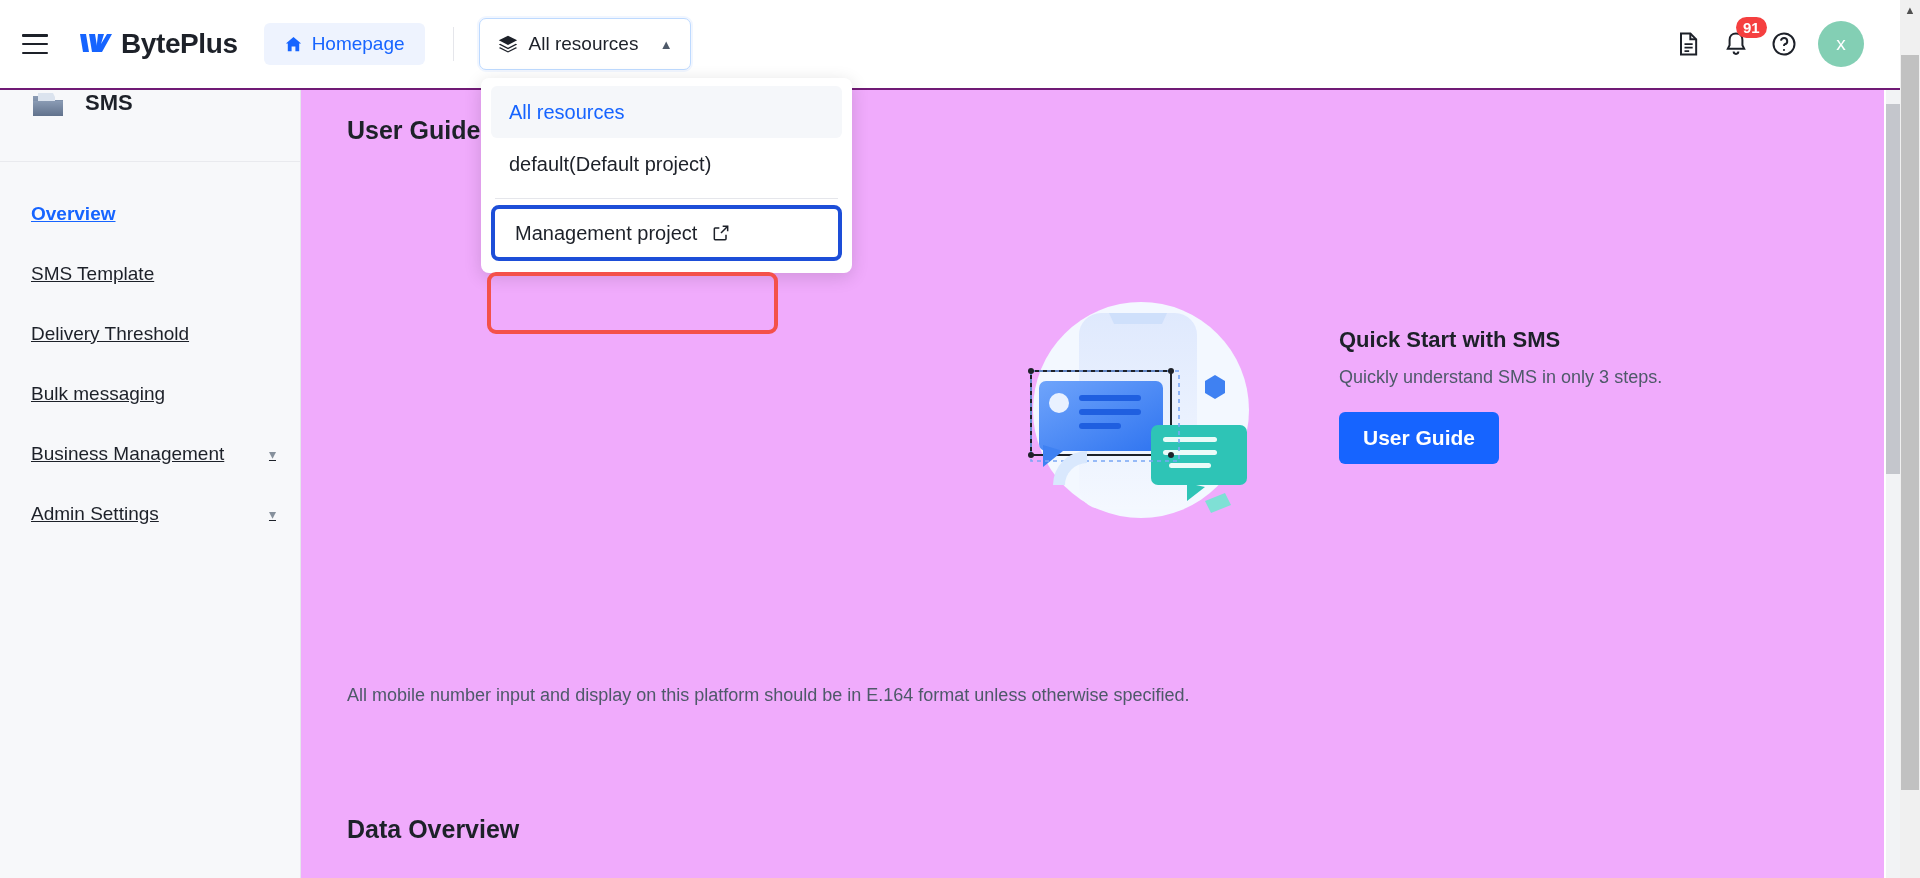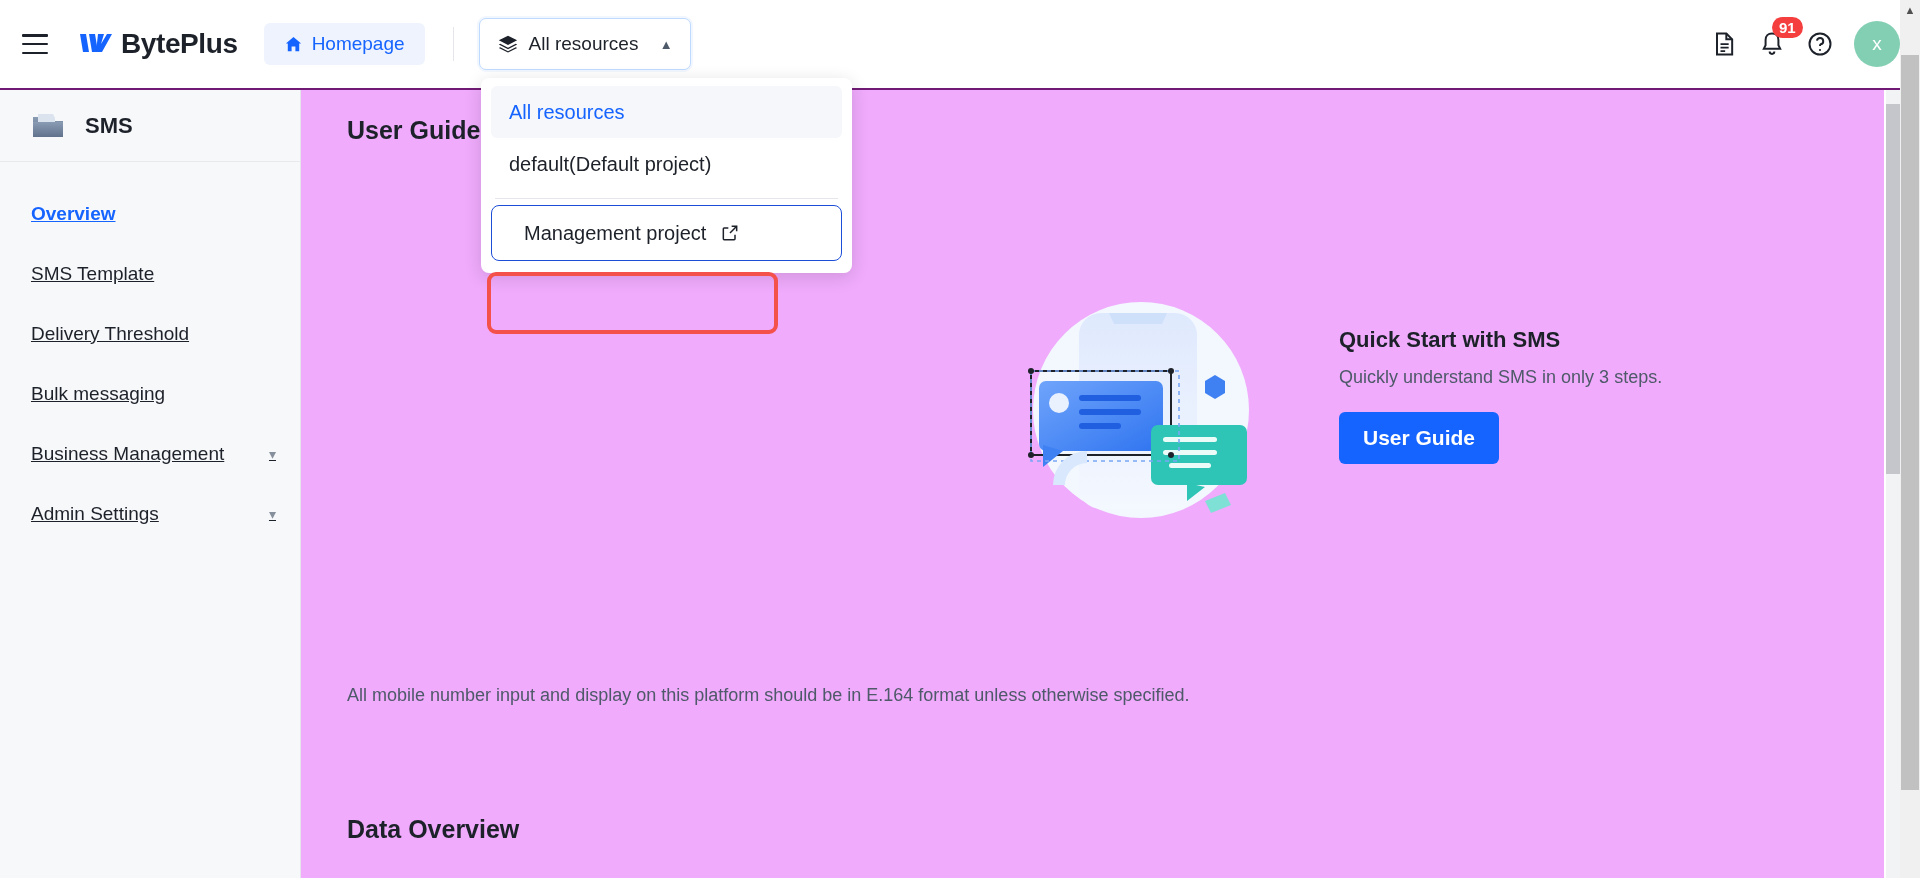--- a/index.html
+++ b/index.html
@@ -48,20 +48,21 @@
     border: 1px solid #bedaff;
     border-radius: 7px;
     display: flex; align-items: center; gap: 10px;
     font-size: 19px; color: #1d2129; cursor: pointer;
     box-shadow: 0 0 0 2px rgba(22,100,255,0.06);
   }
   .resources-btn .caret { margin-left: auto; color: #4e5969; font-size: 13px; }
 
   .topbar-right {
     margin-left: auto; display: flex; align-items: center; gap: 20px;
+    padding-right: 36px;
   }
   .ticon { width: 28px; height: 28px; position: relative; cursor: pointer; color: #1d2129; }
   .badge {
     position: absolute; top: -13px; left: 14px;
     background: #f53f3f; color: #fff;
     font-size: 15px; font-weight: bold;
     border-radius: 11px; padding: 1px 7px; line-height: 19px;
     min-width: 30px; text-align: center;
   }
   .avatar {
@@ -72,21 +73,21 @@
   }
 
   
   .sidebar {
     position: absolute; top: 90px; left: 0;
     width: 301px; height: 788px;
     background: #f7f8fa;
     border-right: 1px solid #e5e6eb;
   }
   .sidebar-head {
-    height: 72px; display: flex; align-items: center; gap: 18px;
+    height: 72px; display: flex; gap: 18px;
     padding-left: 31px;
     border-bottom: 1px solid #e9eaee;
   }
   .sidebar-head .title { font-size: 22px; font-weight: bold; color: #1d2129; }
   .nav { padding-top: 22px; }
   .nav-item {
     height: 60px; display: flex; align-items: center;
     padding-left: 31px; padding-right: 24px;
     font-size: 19px; color: #1d2129; cursor: pointer; text-decoration: underline;
   }
@@ -141,24 +142,24 @@
   .dd-item {
     height: 52px; display: flex; align-items: center;
     padding: 0 18px; border-radius: 6px;
     font-size: 20px; color: #1d2129; cursor: pointer;
     white-space: nowrap;
   }
   .dd-item.selected { background: #f5f7fa; color: #1664ff; }
   .dd-divider { height: 1px; background: #e5e6eb; margin: 8px 4px 6px 4px; }
   .dd-footer-btn {
     height: 56px;
-    border: 1px solid #1d4ed8;
+    border: 4px solid #1d4ed8;
     border-radius: 8px;
     display: flex; align-items: center;
-    padding: 0 32px;
+    padding: 0 20px;
     font-size: 20px; color: #1d2129; cursor: pointer;
     background: #fff;
   }
   .dd-footer-btn .ext { margin-left: 14px; display: inline-flex; }
   .red-ring {
     position: absolute; top: 272px; left: 487px;
     width: 291px; height: 62px;
     border: 4px solid #f4514a; border-radius: 9px;
     z-index: 60; pointer-events: none;
   }

